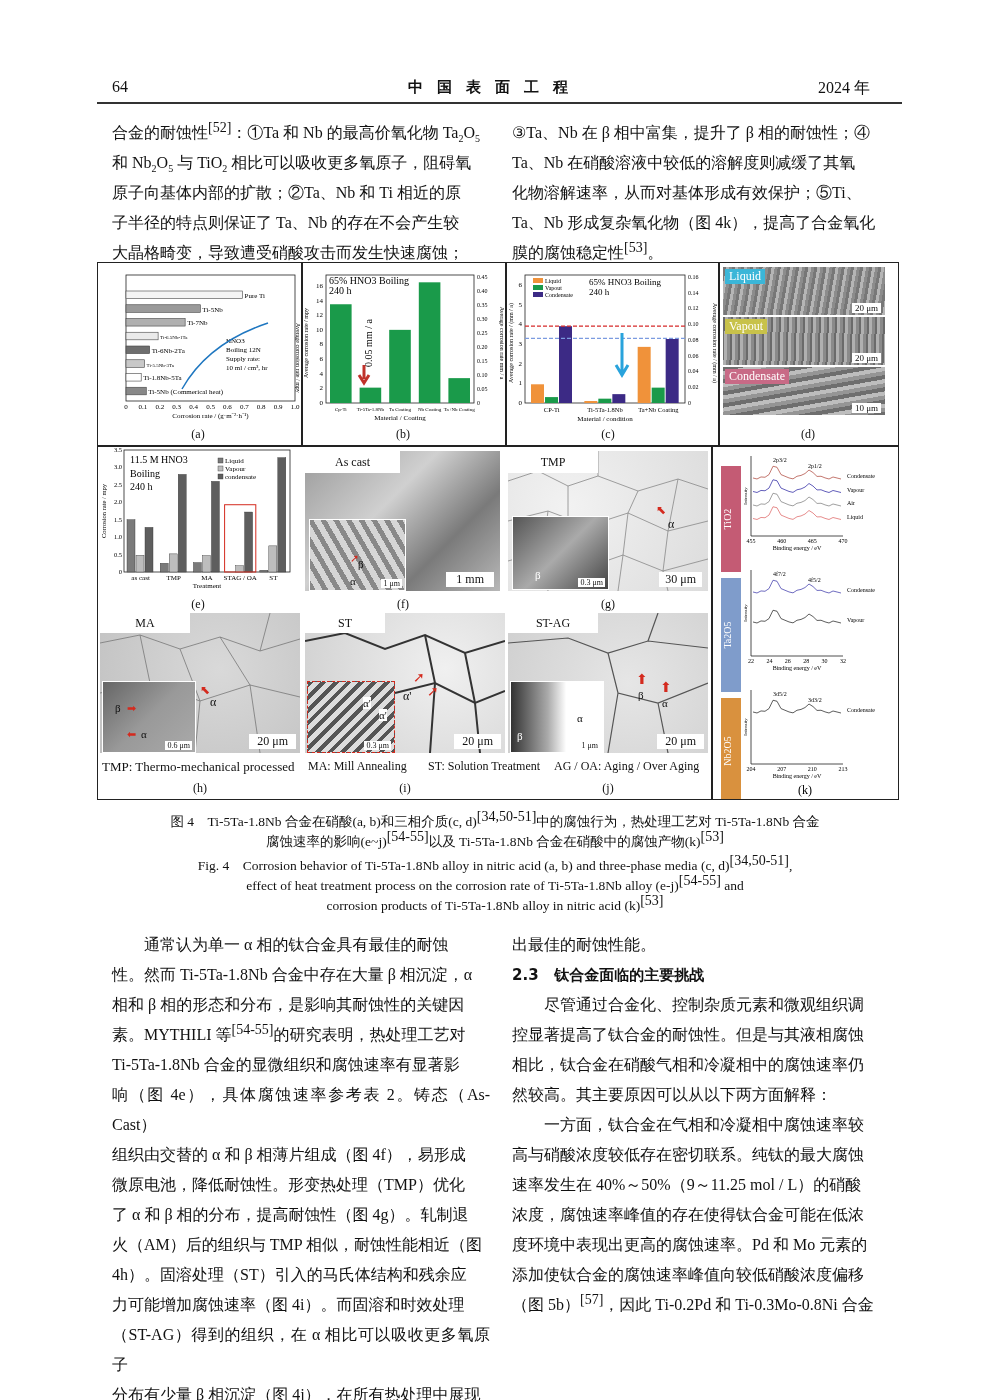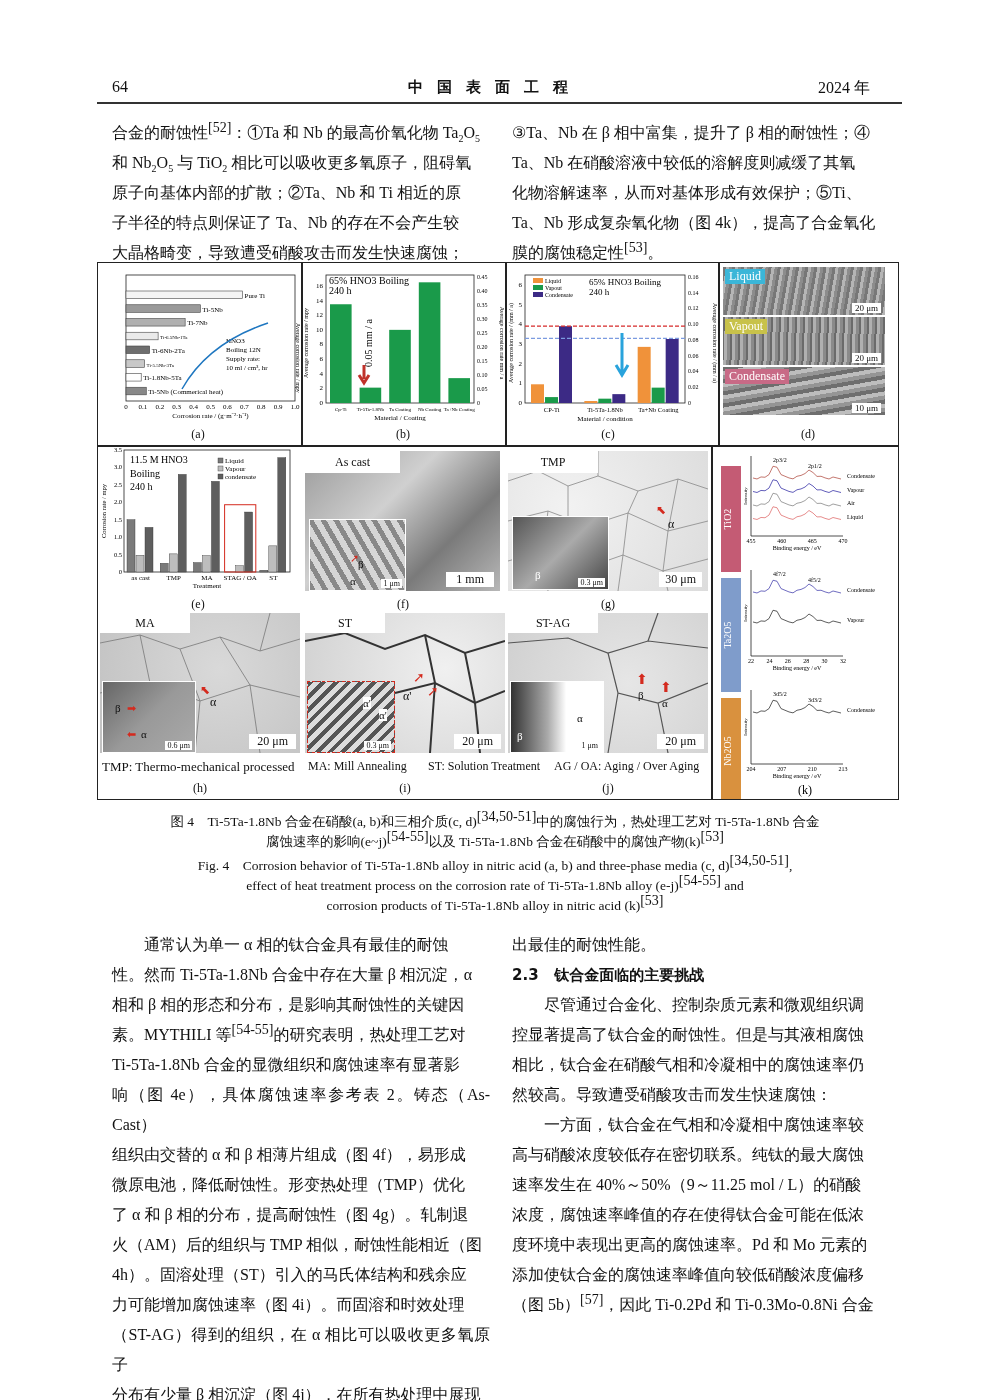--- a/index.html
+++ b/index.html
@@ -418,21 +418,21 @@
     <p>（ST-AG）得到的组织，在 α 相比可以吸收更多氧原子</p>
     <p>分布有少量 β 相沉淀（图 4j），在所有热处理中展现</p>
   </div>
 <div class="abs col" style="left:512px;top:930px;width:388px;">
   <p>出最佳的耐蚀性能。</p>
   <p class="sec"><span>2.3</span>&nbsp;&nbsp;&nbsp;<span>钛合金面临的主要挑战</span></p>
   <div id="br">
       <p>　　尽管通过合金化、控制杂质元素和微观组织调</p>
       <p>控显著提高了钛合金的耐蚀性。但是与其液相腐蚀</p>
       <p>相比，钛合金在硝酸气相和冷凝相中的腐蚀速率仍</p>
-      <p>然较高。导致遭受硝酸攻击而发生快速腐蚀：</p>
+      <p>然较高。其主要原因可以从以下两方面解释：</p>
       <p>　　一方面，钛合金在气相和冷凝相中腐蚀速率较</p>
       <p>高与硝酸浓度较低存在密切联系。纯钛的最大腐蚀</p>
       <p>速率发生在 40%～50%（9～11.25 mol / L）的硝酸</p>
       <p>浓度，腐蚀速率峰值的存在使得钛合金可能在低浓</p>
       <p>度环境中表现出更高的腐蚀速率。Pd 和 Mo 元素的</p>
       <p>添加使钛合金的腐蚀速率峰值向较低硝酸浓度偏移</p>
       <p>（图 5b）<sup>[57]</sup>，因此 Ti-0.2Pd 和 Ti-0.3Mo-0.8Ni 合金</p>
     </div>
 </div>
 

